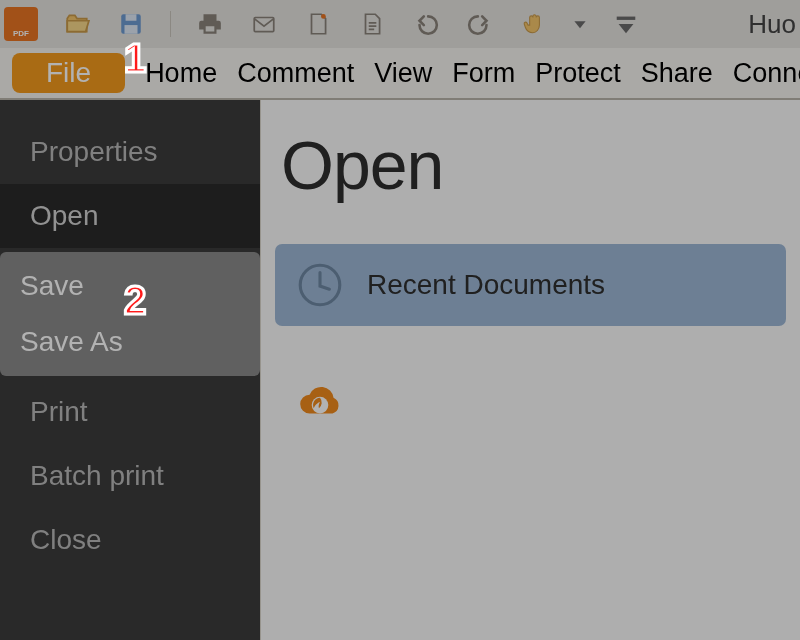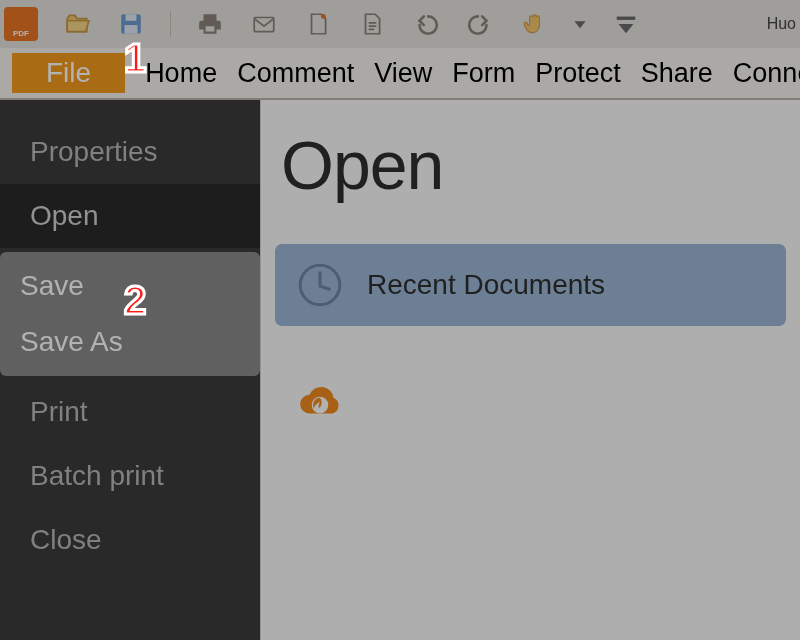--- a/index.html
+++ b/index.html
@@ -7,25 +7,25 @@
   .app { position: relative; width: 800px; height: 640px; background: #f2f2f2; }
 
   
   .qat { height: 48px; background: #e4e2df; display: flex; align-items: center; padding: 0 4px; gap: 24px; }
   .qat .pdf-badge { width: 34px; height: 34px; background: #e97423; border-radius: 4px; display:flex; align-items:flex-end; justify-content:center; }
   .qat .pdf-badge span { font-size: 8px; color:#fff; font-weight:bold; margin-bottom:3px; }
   .qat-icon { width: 30px; height: 30px; display:flex; align-items:center; justify-content:center; color:#8a837a; }
   .qat-icon svg { width: 26px; height: 26px; }
   .qat-sep { width:1px; height:26px; background:#c8c3bb; }
   .qat .spacer { flex: 1; }
-  .qat .username { font-size: 16px; color:#444; padding-right:0; }
+  .qat .username { font-size: 26px; color:#444; padding-right:0; }
 
   
   .tabs-row { height: 52px; background: #f4f2ee; border-bottom: 2px solid #b8b3aa; display:flex; align-items:center; padding: 0 8px 0 12px; gap: 20px; }
-  .file-tab { background:#f39a1e; color:#fff; font-size:28px; font-weight:500; padding:4px 34px; border-radius:0; }
+  .file-tab { background:#f39a1e; color:#fff; font-size:28px; font-weight:500; padding:4px 34px; border-radius:8px; }
   .tab { font-size:27px; color:#000000; cursor:default; }
 
   
   .body { position:absolute; top:100px; left:0; right:0; bottom:0; display:flex; }
   .sidebar { width:260px; background:#3b3b3b; padding-top:20px; display:flex; flex-direction:column; }
   .side-item { color:#b8b8b8; font-size:28px; padding:16px 30px; cursor:default; }
   .side-item.selected { background:#2a2a2a; color:#d0d0d0; }
   .side-group-hi { background:#8a8a8a; margin:4px 0; border-radius:6px; padding:6px 4px; }
   .side-group-hi .side-item { color:#fff; padding:12px 16px; }
 

